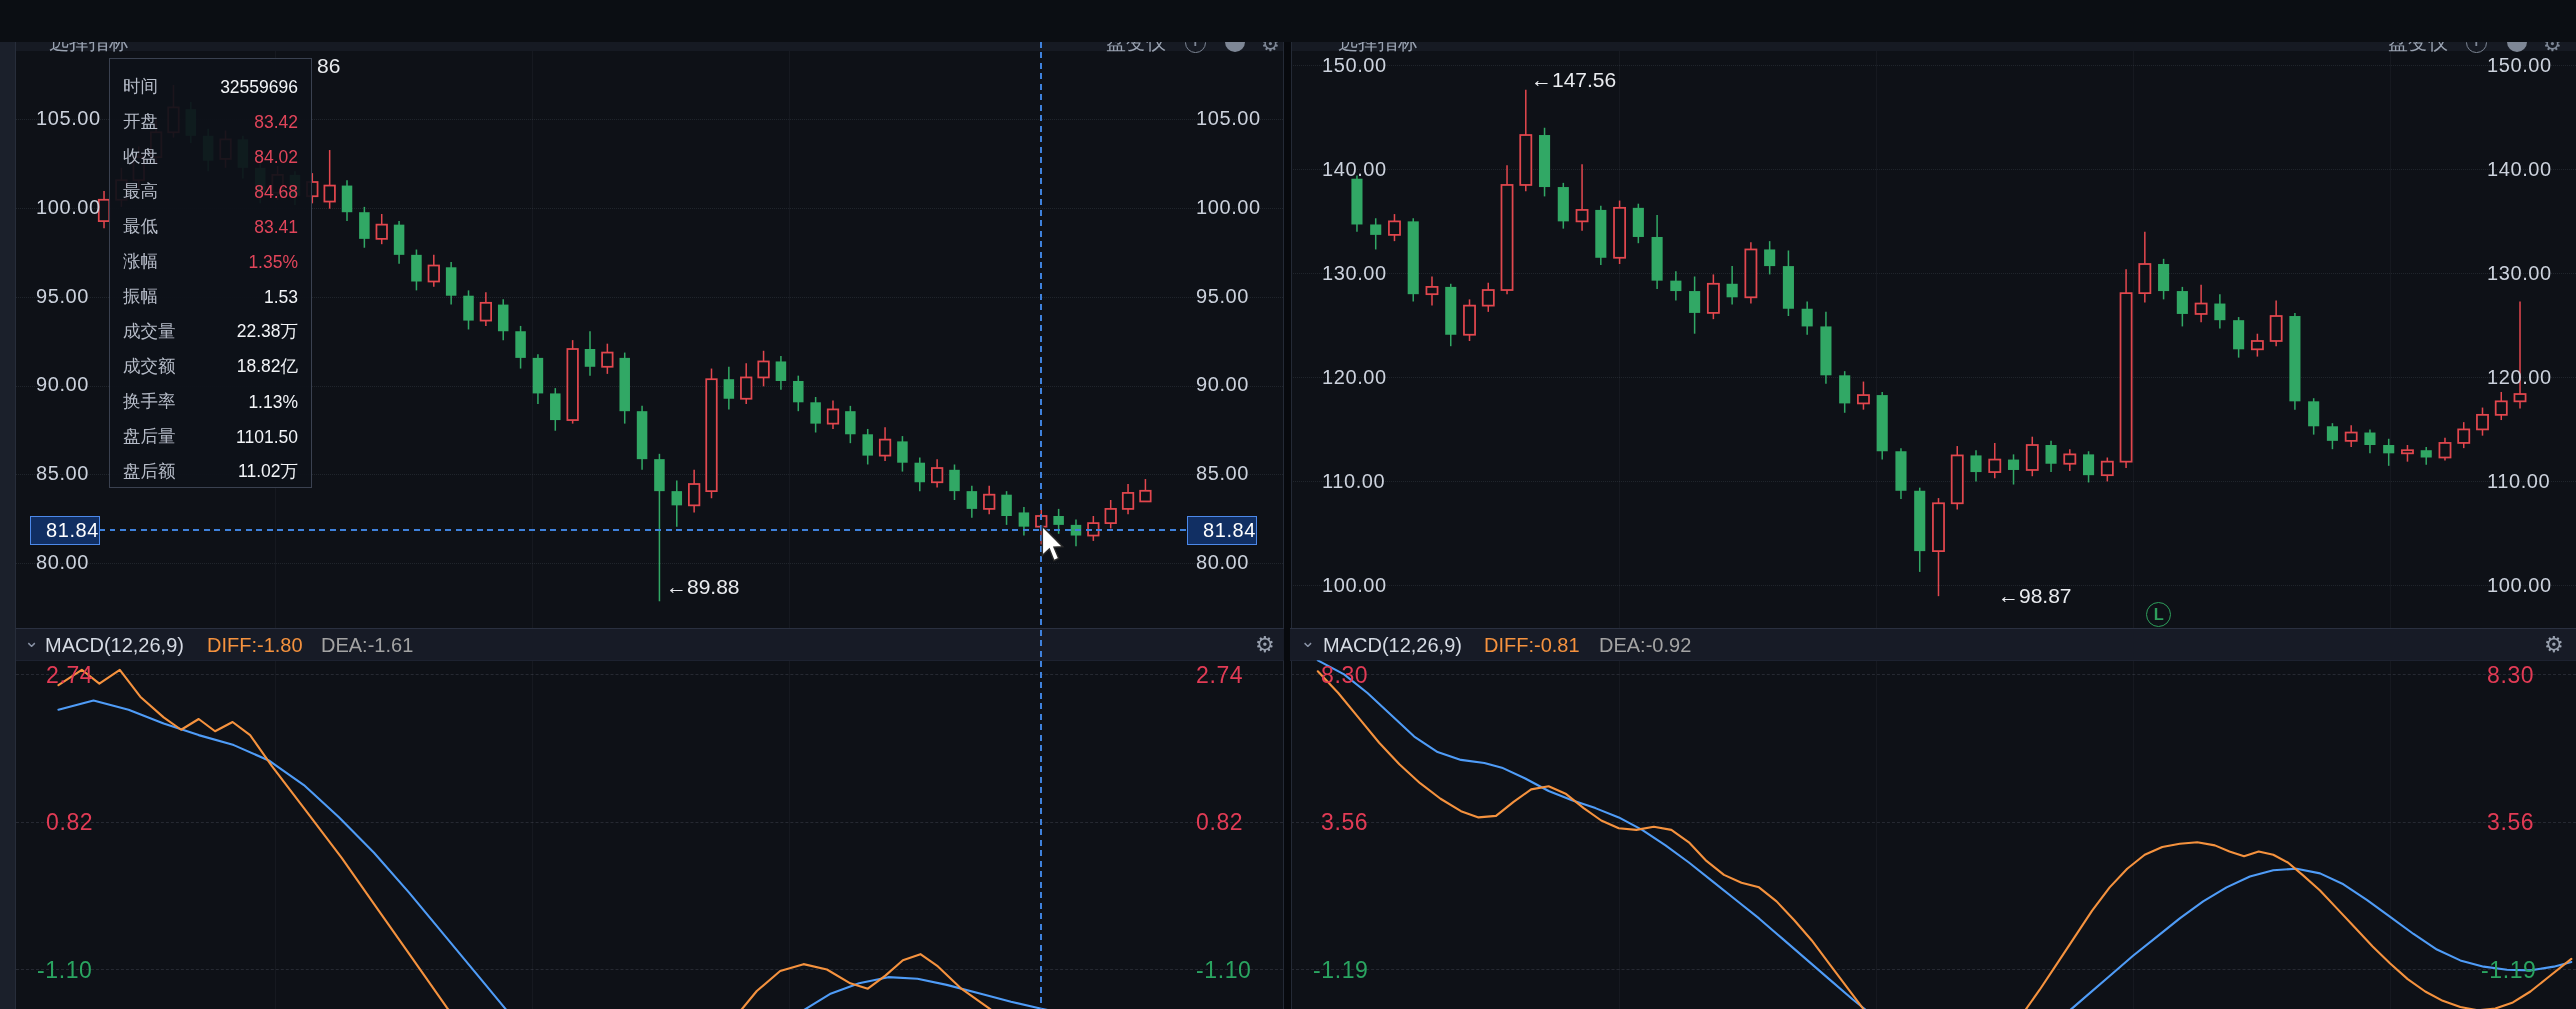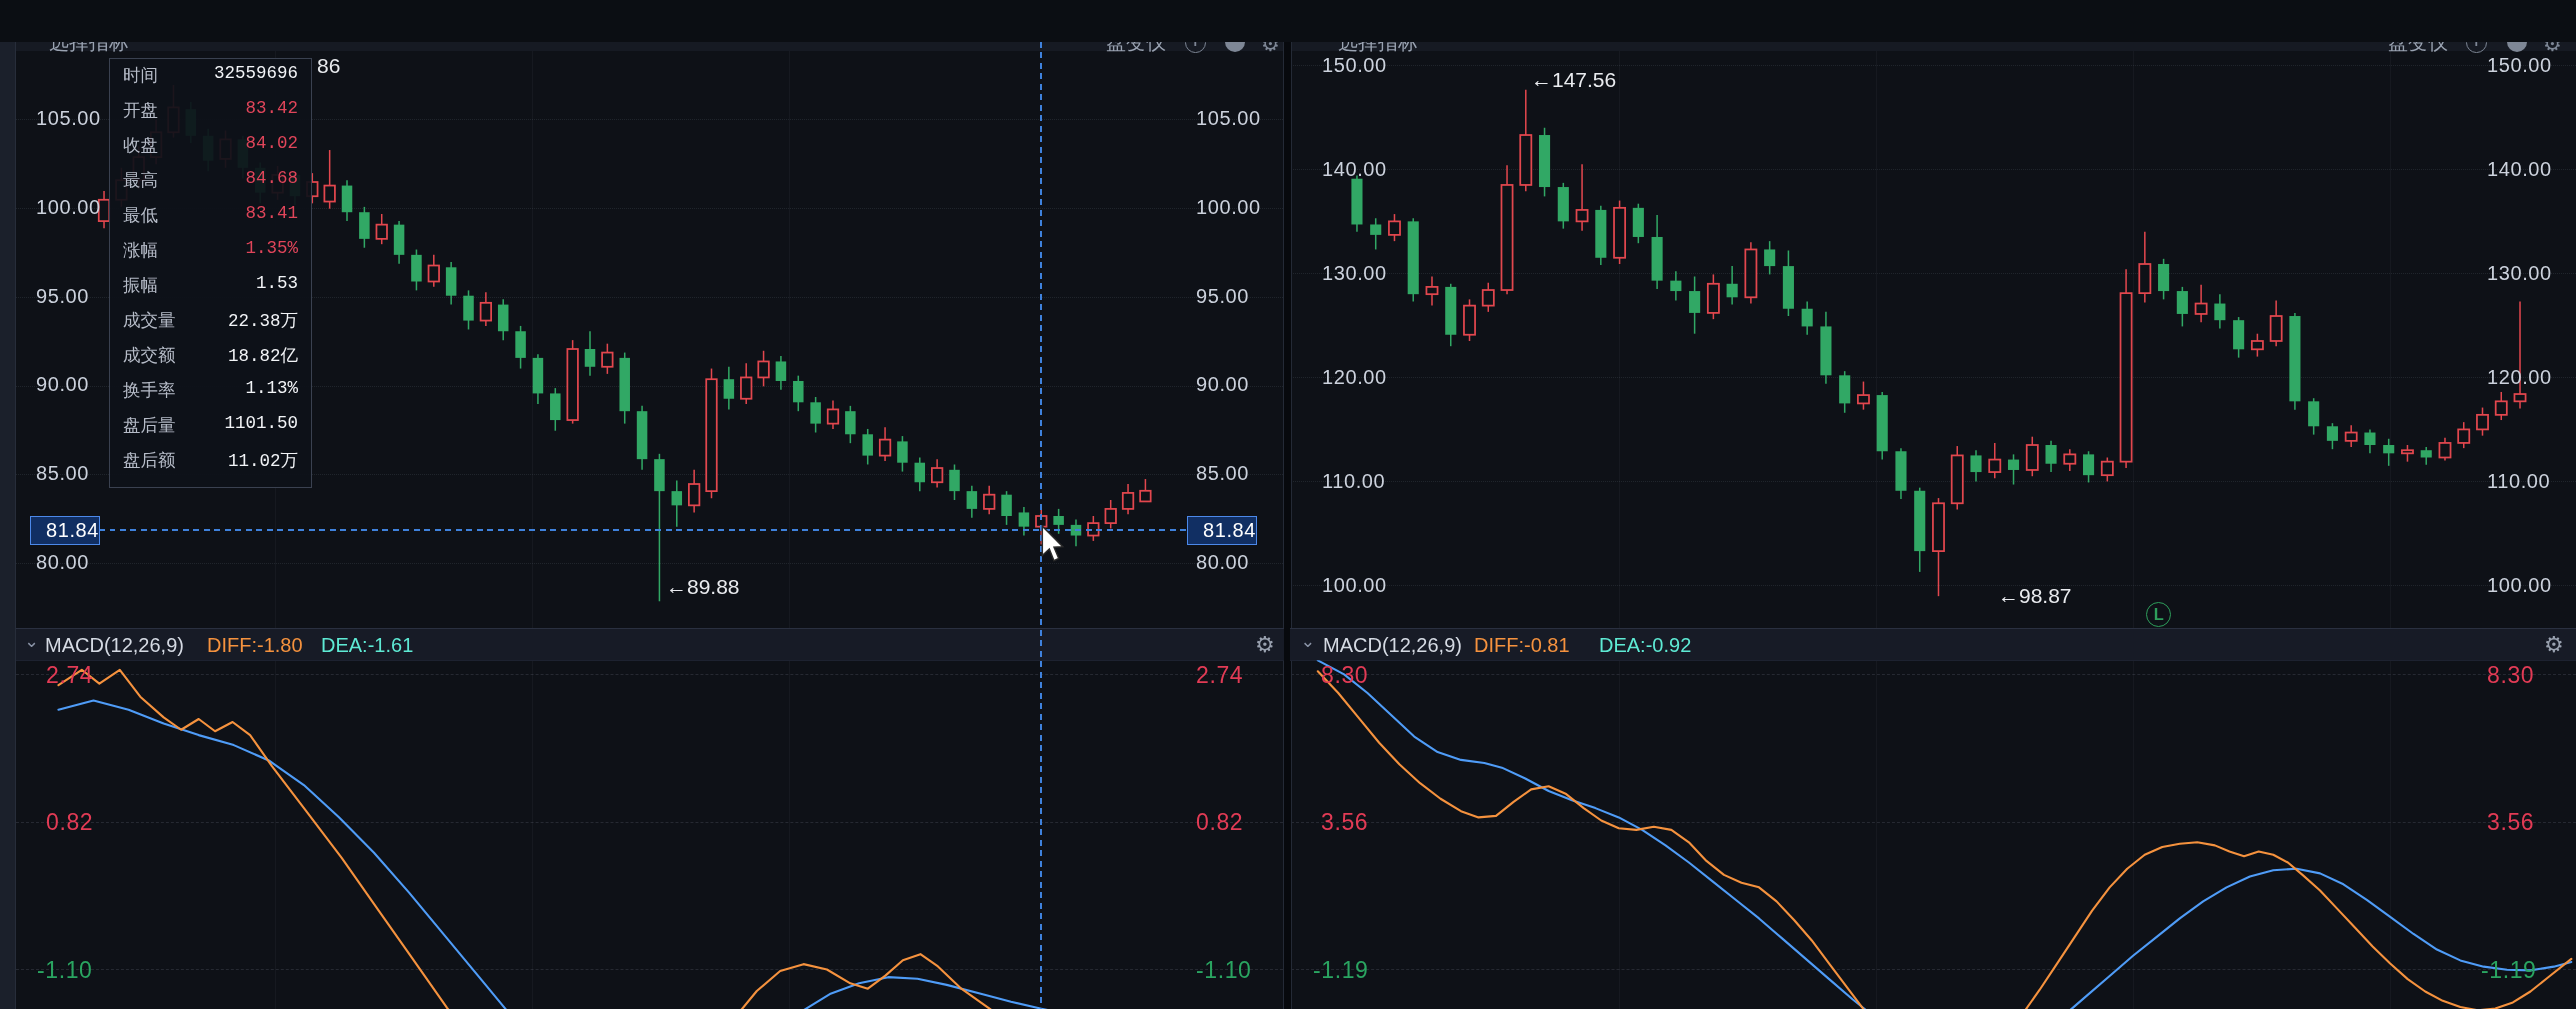--- a/index.html
+++ b/index.html
@@ -20,32 +20,32 @@
   .mtick{font-size:23px;z-index:20;white-space:nowrap;letter-spacing:0.6px;}
   .red{color:#e23b55;} .grn{color:#2aa561;}
   .ann{font-size:21px;color:#e9ebef;z-index:22;white-space:nowrap;z-index:22;}
   .gridh{height:0;border-top:0.6px dotted rgba(200,212,235,0.10);z-index:2;}
   .gridv{width:0;border-left:0.6px solid rgba(200,212,235,0.045);z-index:2;}
   .mgridh{height:0;border-top:0.6px dashed rgba(200,212,235,0.13);z-index:2;}
   .macd-head{top:586px;height:31px;background:#171b26;border-top:0.6px solid #2a3040;border-bottom:0.6px solid #1d2230;z-index:8;}
   .mh-item{position:absolute;top:4.7px;font-size:20px;white-space:nowrap;}
   .chev{color:#8a93a6;font-size:17.5px;top:2.3px;}
   .mname{color:#d5dae3;}
-  .mdiff{color:#f5923e;} .mdea{color:#5eead4;text-align:center;}
+  .mdiff{color:#f5923e;} .mdea{color:#a3a3a3;text-align:center;}
   .gear{color:#99a1af;font-size:22px;top:2.9px;}
   #crossv{left:1040px;top:0;width:1.8px;height:1010px;z-index:30;
      background:repeating-linear-gradient(to bottom,#3f82dd 0 5.8px,transparent 5.8px 10.5px);}
   #crossh{left:99px;top:487px;width:1088px;height:1.8px;z-index:30;
      background:repeating-linear-gradient(to right,#3f82dd 0 5.8px,transparent 5.8px 10.5px);}
   .ptag{width:68px;height:27px;background:#112f63;border:1.8px solid #4c89ea;z-index:35;
         color:#fff;font-size:20px;text-align:right;line-height:26px;letter-spacing:0.6px;}
   #tooltip{left:109px;top:16.4px;width:203px;height:430px;background:rgba(13,17,25,0.93);
            border:0.6px solid #3a4150;z-index:50;padding:3.5px 0;box-sizing:border-box;}
   .ttrow{display:flex;justify-content:space-between;padding:0 13px;height:35px;
-         align-items:flex-start;font-size:17.5px;font-family:Liberation Mono, monospace;}
+         align-items:flex-end;font-size:17.5px;}
   .ttl{color:#b6bcc8;} .ttv{color:#f2f4f7;} .ttv.red{color:#e0455a;}
   #lbadge{left:2146px;top:560px;width:23.4px;height:23.4px;border:1.8px solid #2e9e5b;border-radius:50%;
           color:#2e9e5b;font-size:16.4px;font-weight:bold;text-align:center;line-height:23.4px;z-index:22;}
   svg{position:absolute;left:0;top:0;z-index:10;}
   #cursor{z-index:60;}
 </style>
 </head>
 <body>
 
 <div id="root">
@@ -128,21 +128,21 @@
   <div class="abs macd-head" style="left:16px;width:1268px">
     <span class="mh-item chev" style="left:8.2px">⌄</span>
     <span class="mh-item mname" style="left:29px">MACD(12,26,9)</span>
     <span class="mh-item mdiff" style="left:191px">DIFF:-1.80</span>
     <span class="mh-item mdea" style="left:305px">DEA:-1.61</span>
     <span class="mh-item gear" style="left:1239px">⚙</span>
   </div>
   <div class="abs macd-head" style="left:1290px;width:1286px">
     <span class="mh-item chev" style="left:10.5px">⌄</span>
     <span class="mh-item mname" style="left:33px">MACD(12,26,9)</span>
-    <span class="mh-item mdiff" style="left:184px">DIFF:-0.81</span>
+    <span class="mh-item mdiff" style="left:194px">DIFF:-0.81</span>
     <span class="mh-item mdea" style="left:309px">DEA:-0.92</span>
     <span class="mh-item gear" style="left:1254px">⚙</span>
   </div>
 
   <span class="abs mtick red" style="left:46px;top:620px">2.74</span>
   <span class="abs mtick red" style="left:46px;top:767px">0.82</span>
   <span class="abs mtick grn" style="left:37px;top:915px">-1.10</span>
   <span class="abs mtick red" style="left:1196px;top:620px">2.74</span>
   <span class="abs mtick red" style="left:1196px;top:767px">0.82</span>
   <span class="abs mtick grn" style="left:1196px;top:915px">-1.10</span>

